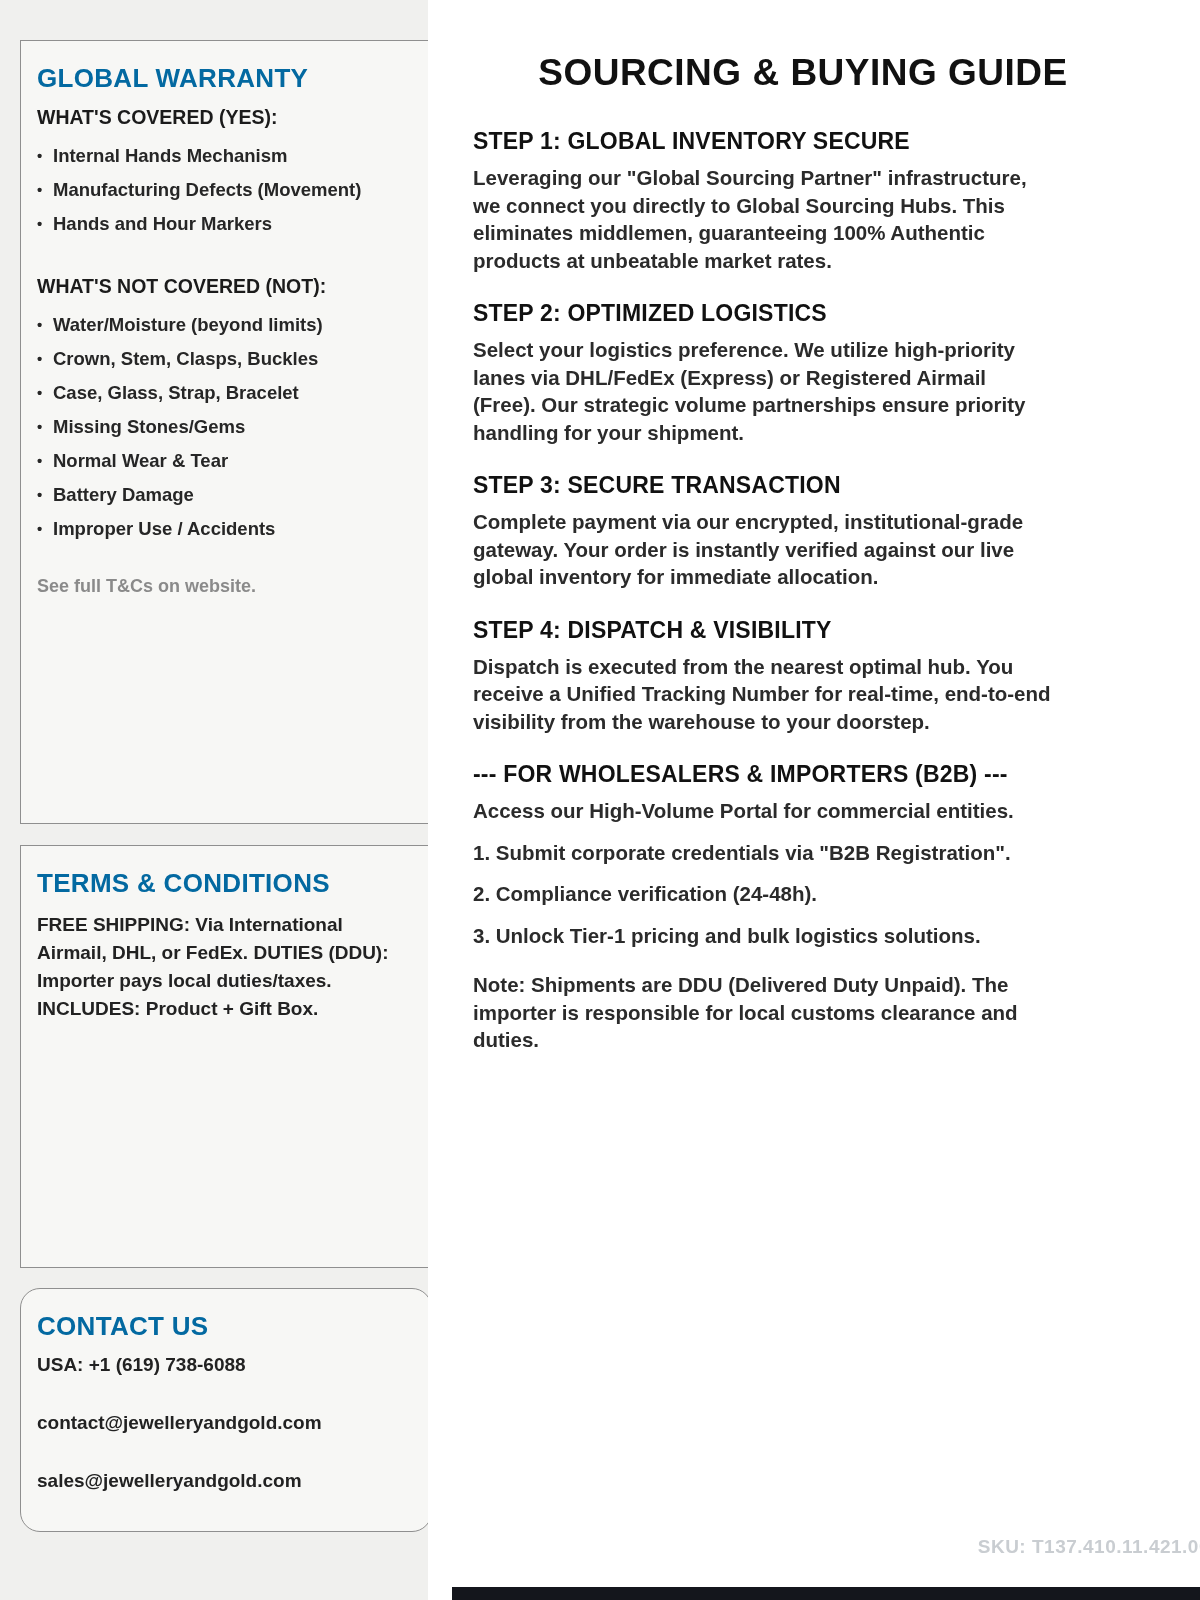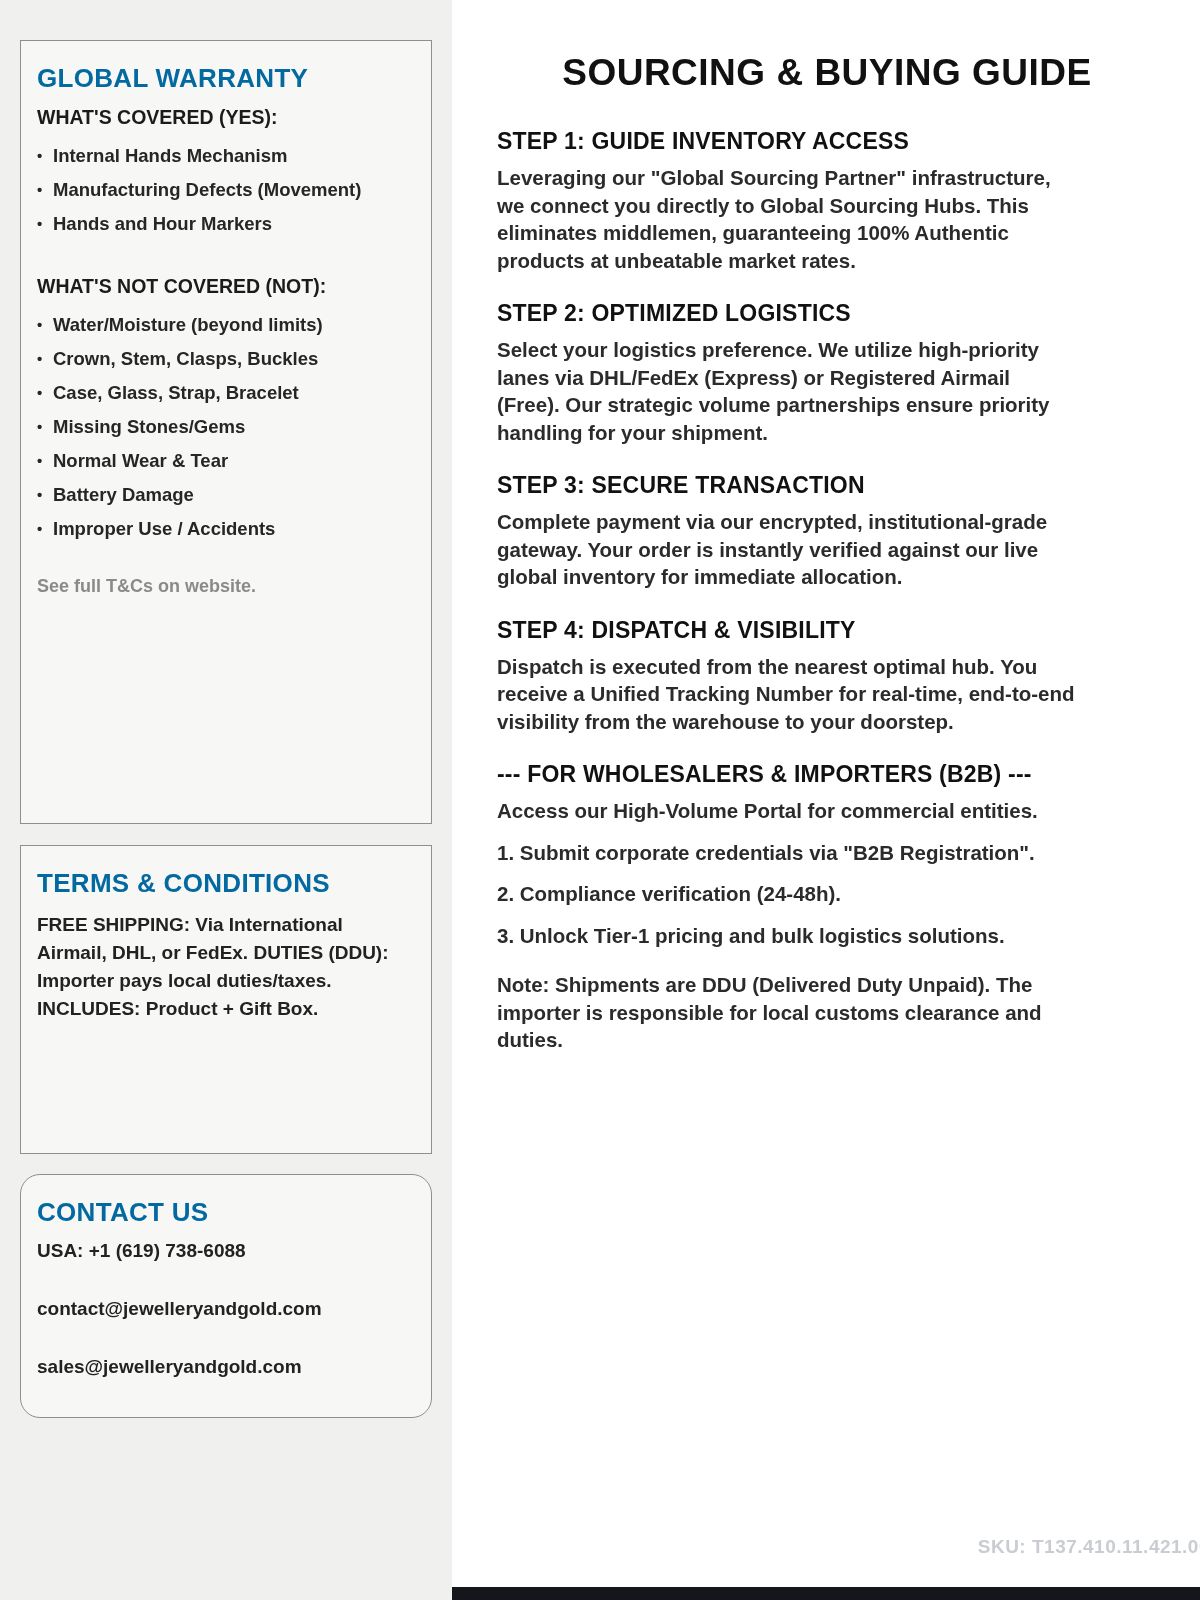--- a/index.html
+++ b/index.html
@@ -14,21 +14,21 @@
   
   .sidebar {
     position:absolute; left:0; top:0; width:452px; height:1600px;
     background:#f0f0ee; padding:40px 20px 0 20px;
   }
   .panel {
     background:#f7f7f5; border:1px solid #8f8f8f;
     padding:22px 16px 20px 16px;
   }
   .panel-warranty { height:784px; margin-bottom:21px; }
-  .panel-terms    { height:309px; margin-bottom:20px; }
+  .panel-terms    { height:423px; margin-bottom:20px; }
   .panel-contact  { height:244px;border-radius:20px; }
   .panel h2 {
     font-size:26px; font-weight:bold; color:#0369a1;
     letter-spacing:0.3px; margin-bottom:12px;
   }
   .sub-heading {
     font-size:19.5px; font-weight:bold; color:#1b1b1b;
     margin:8px 0 10px 0;
   }
   .sub-heading.gap-top { margin-top:34px; }
@@ -45,21 +45,21 @@
     margin-top:30px; font-size:18px; font-weight:bold; color:#8a8a8a;
   }
   .terms-body {
     font-size:19px; font-weight:bold; color:#222; line-height:28px;
   }
   .contact-line { font-size:19px; font-weight:bold; color:#222; margin-top:36px; }
   .contact-line.first { margin-top:10px; }
 
   
   .main {
-    position:absolute; left:452px; top:0; right:0; height:1600px;
+    position:absolute; left:428px; top:0; right:0; height:1600px;
     background:#ffffff; padding:52px 40px 0 45px;
   }
   .main-title {
     text-align:center; font-size:37px; font-weight:bold; color:#111;
     letter-spacing:0.5px; margin-bottom:34px; width:660px;
   }
   .content { width:580px; }
   .step-heading {
     font-size:23px; font-weight:bold; color:#111;
     margin:26px 0 9px 0; letter-spacing:0.2px;
@@ -125,21 +125,21 @@
       <div class="contact-line">sales@jewelleryandgold.com</div>
     </section>
 
   </aside>
 
   <main class="main">
     <h1 class="main-title">SOURCING &amp; BUYING GUIDE</h1>
 
     <div class="content">
 
-      <h3 class="step-heading">STEP 1: GUIDE INVENTORY ACCESS</h3>
+      <h3 class="step-heading">STEP 1: GLOBAL INVENTORY SECURE</h3>
       <p class="step-body">Leveraging our "Global Sourcing Partner" infrastructure, we connect you directly to Global Sourcing Hubs. This eliminates middlemen, guaranteeing 100% Authentic products at unbeatable market rates.</p>
 
       <h3 class="step-heading">STEP 2: OPTIMIZED LOGISTICS</h3>
       <p class="step-body">Select your logistics preference. We utilize high-priority lanes via DHL/FedEx (Express) or Registered Airmail (Free). Our strategic volume partnerships ensure priority handling for your shipment.</p>
 
       <h3 class="step-heading">STEP 3: SECURE TRANSACTION</h3>
       <p class="step-body">Complete payment via our encrypted, institutional-grade gateway. Your order is instantly verified against our live global inventory for immediate allocation.</p>
 
       <h3 class="step-heading">STEP 4: DISPATCH &amp; VISIBILITY</h3>
       <p class="step-body">Dispatch is executed from the nearest optimal hub. You receive a Unified Tracking Number for real-time, end-to-end visibility from the warehouse to your doorstep.</p>

